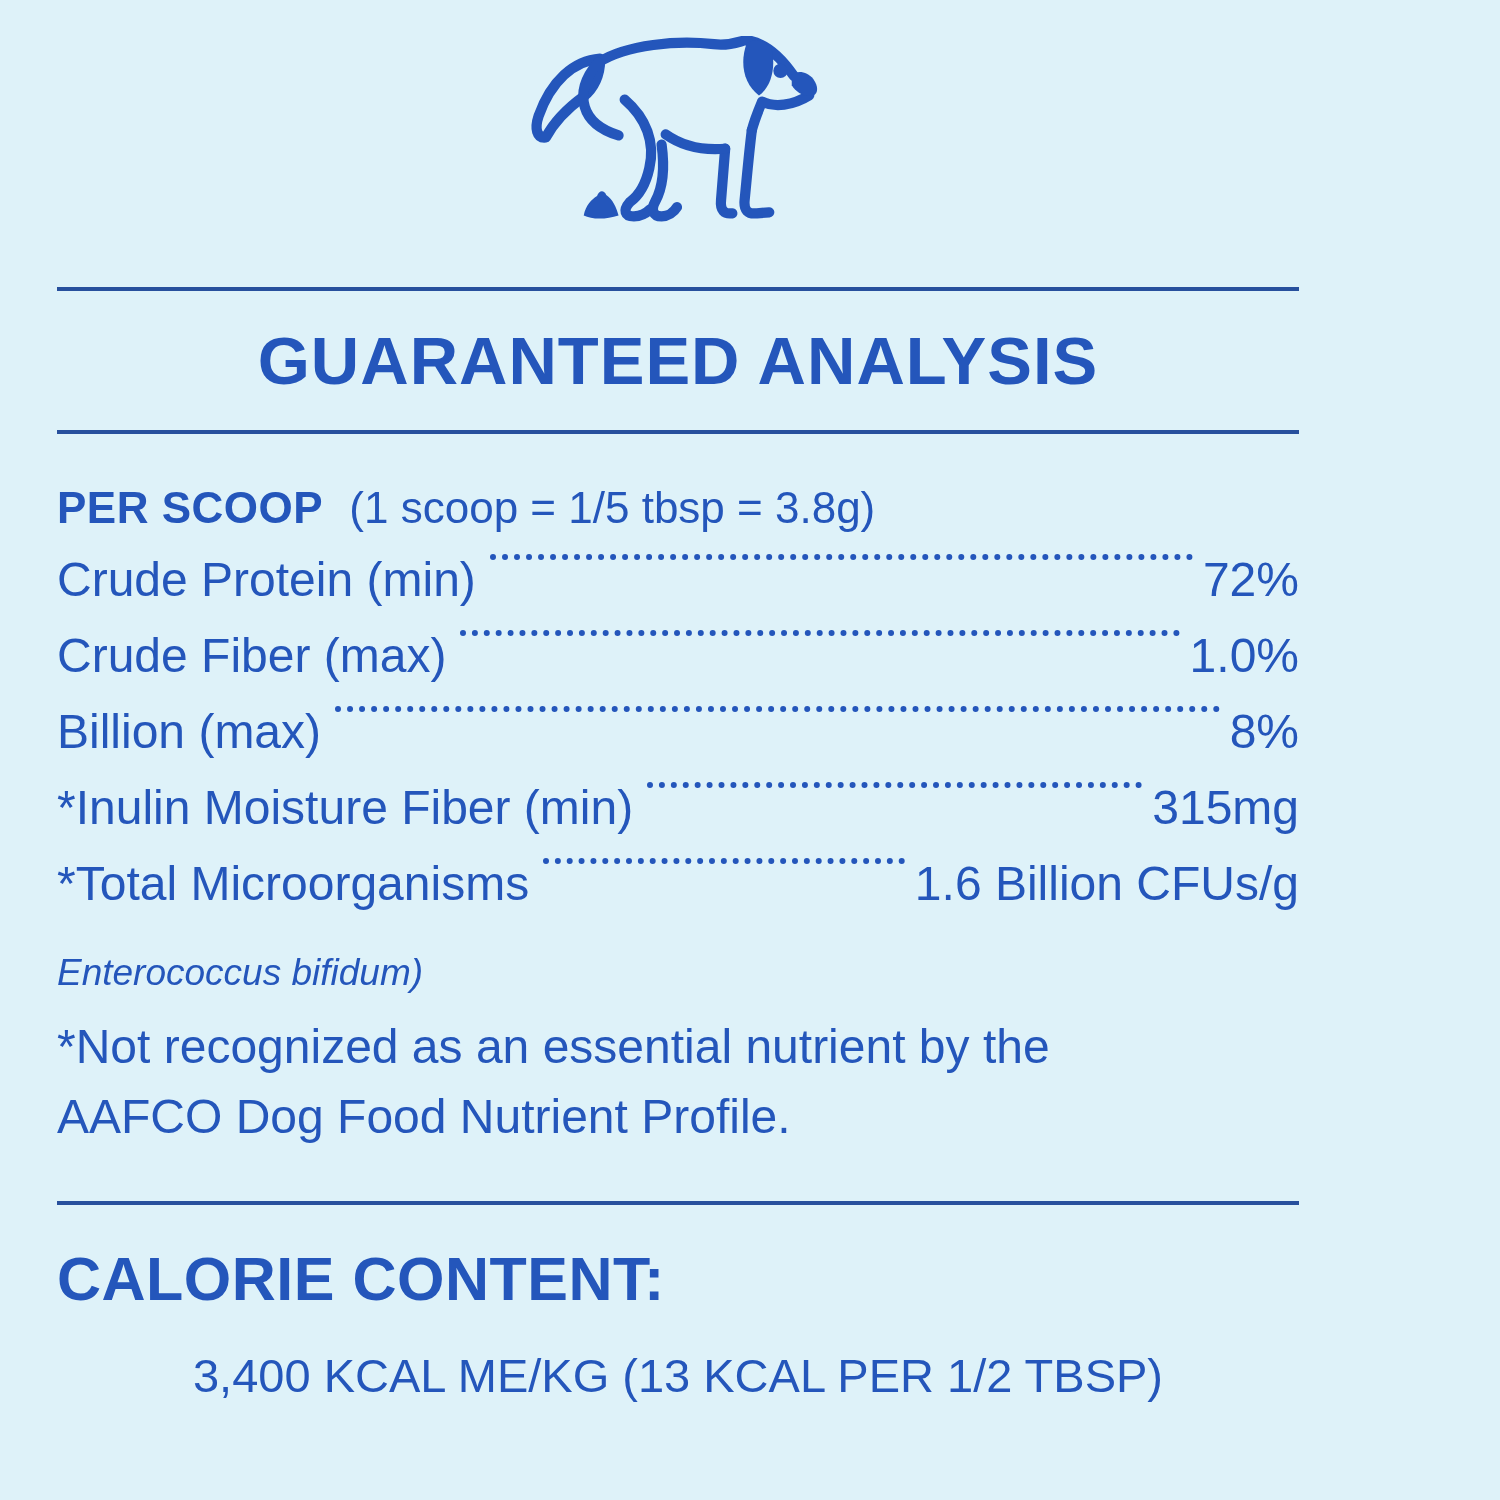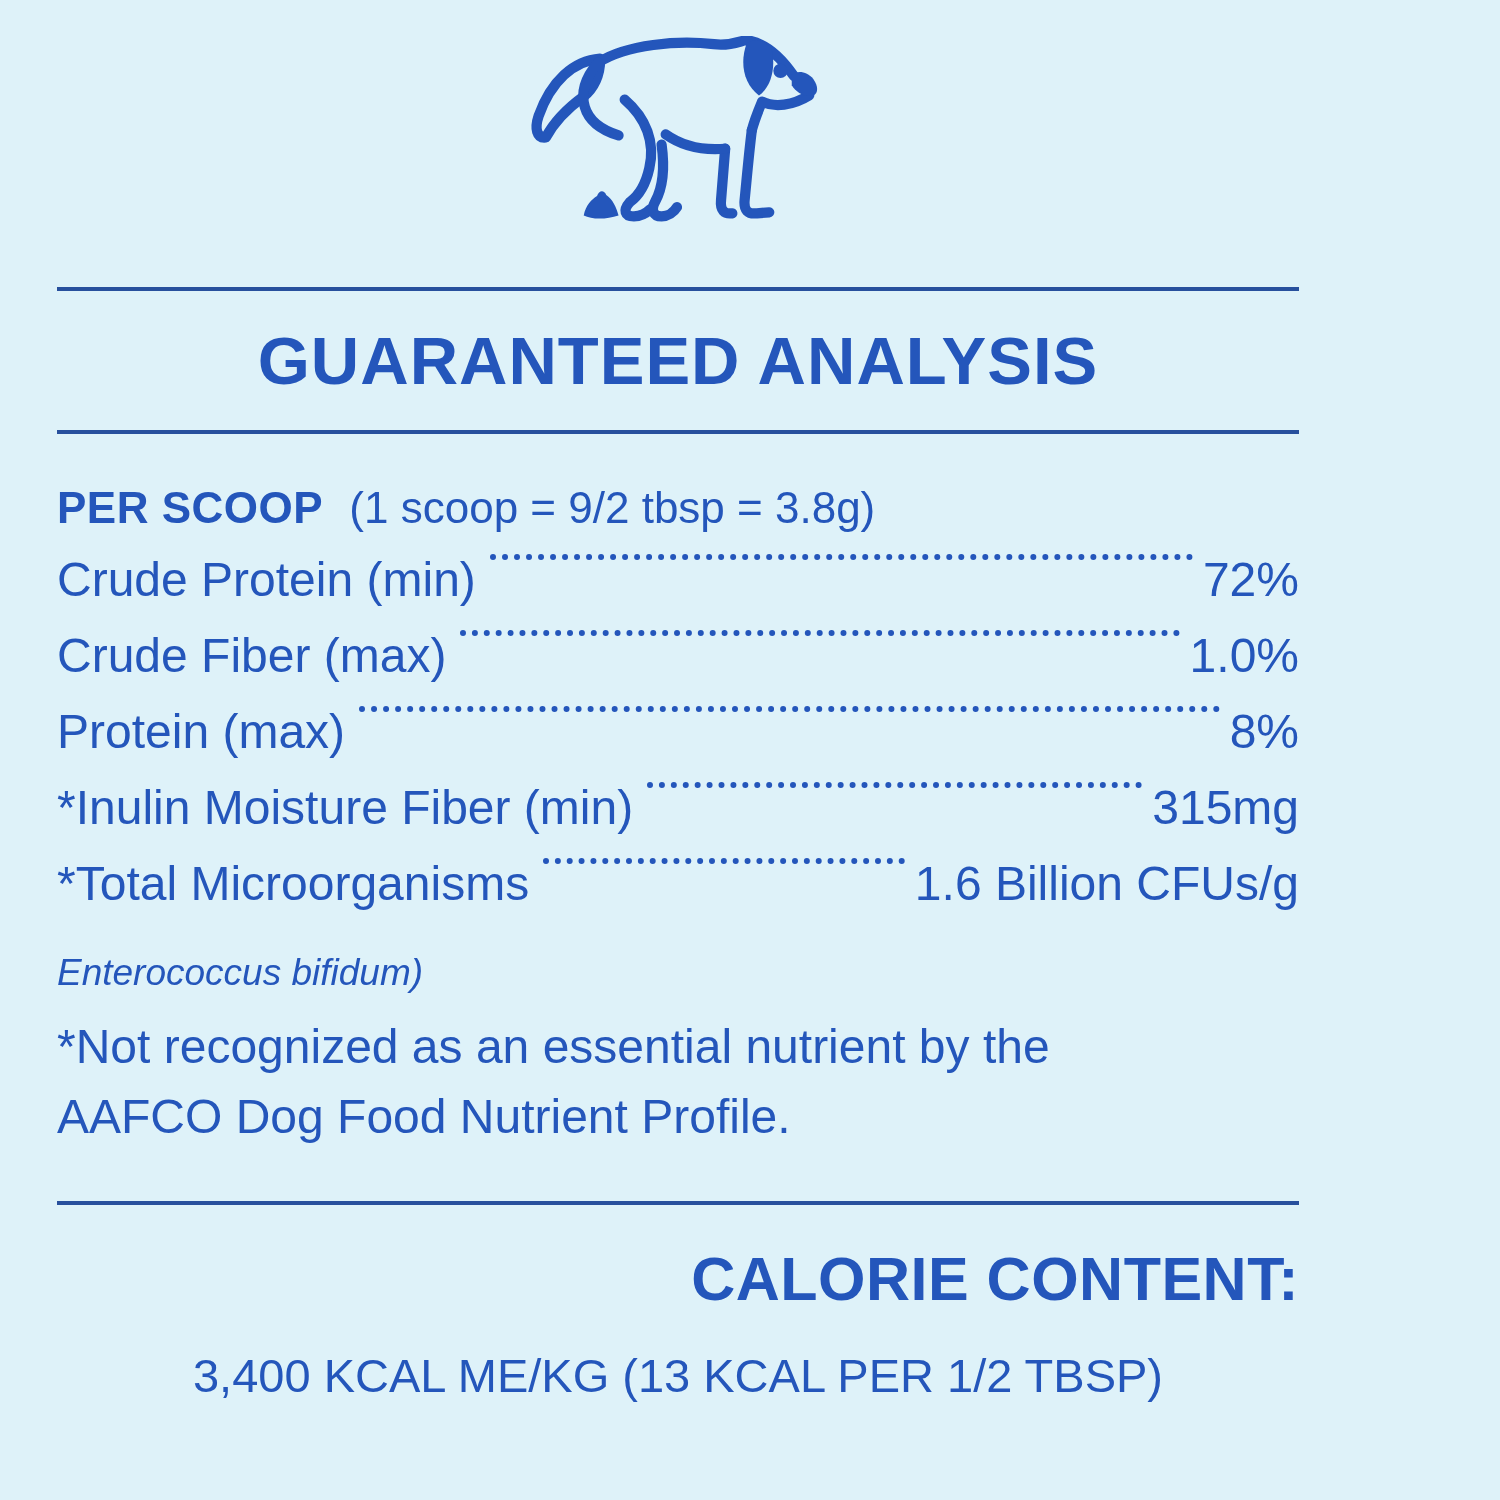--- a/index.html
+++ b/index.html
@@ -73,21 +73,20 @@
     line-height: 1.45;
     margin-top: 14px;
   }
   .rule-bottom { margin-top: 50px; }
   .calorie-title {
     font-size: 61px;
     font-weight: bold;
     letter-spacing: 0.5px;
     margin-top: 44px;
     line-height: 1;
-    text-align: right;
   }
   .calorie-value {
     font-size: 47px;
     margin-top: 42px;
     line-height: 1;
     text-align: center;
   }
 </style>
 </head>
 <body>
@@ -128,36 +127,36 @@
   </div>
 
   <hr class="rule rule-top">
 
   <div class="title">GUARANTEED ANALYSIS</div>
 
   <hr class="rule rule-title">
 
   <div class="serving">
     <span class="bold">PER SCOOP</span>
-    <span class="detail">(1 scoop = 9/2 tbsp = 3.8g)</span>
+    <span class="detail">(1 scoop = 1/5 tbsp = 3.8g)</span>
   </div>
 
   <div class="rows">
     <div class="row">
       <span class="lbl">Crude Protein (min)</span>
       <span class="dots"></span>
       <span class="value">72%</span>
     </div>
     <div class="row">
       <span class="lbl">Crude Fiber (max)</span>
       <span class="dots"></span>
       <span class="value">1.0%</span>
     </div>
     <div class="row">
-      <span class="lbl">Protein (max)</span>
+      <span class="lbl">Billion (max)</span>
       <span class="dots"></span>
       <span class="value">8%</span>
     </div>
     <div class="row">
       <span class="lbl">*Inulin Moisture Fiber (min)</span>
       <span class="dots"></span>
       <span class="value">315mg</span>
     </div>
     <div class="row">
       <span class="lbl">*Total Microorganisms</span>

